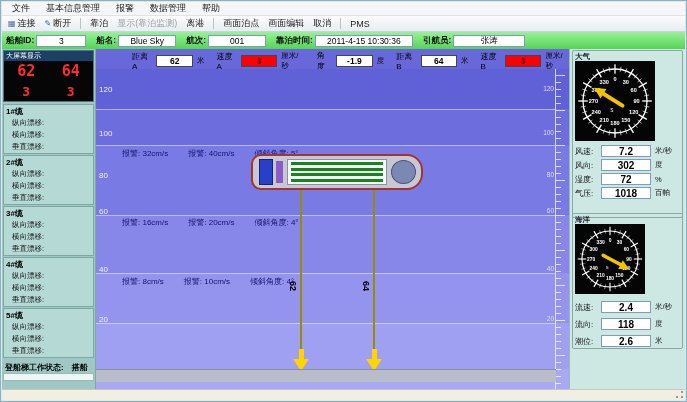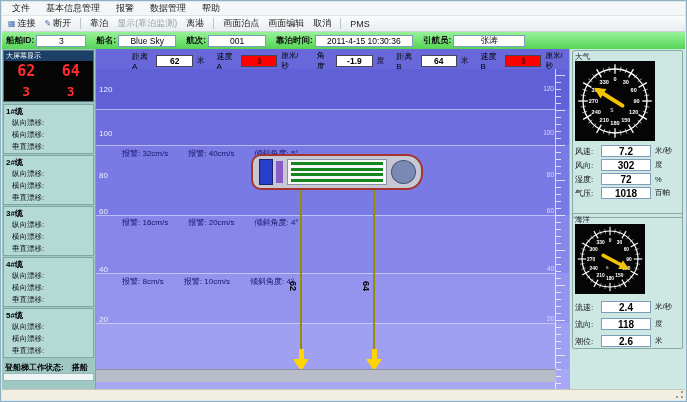--- a/index.html
+++ b/index.html
@@ -67,21 +67,21 @@
 
   .dropline { position:absolute; top:121px; width:2px; height:161px; background:#9a8c00; }
   .dlab { position:absolute; top:212px; font-size:9px; font-weight:bold; color:#000; transform:rotate(90deg); }
   .arrow { position:absolute; top:280px; width:16px; display:flex; flex-direction:column; align-items:center; }
   .arrow .stem { width:5px; height:10px; background:#ffd400; }
   .arrow .head { width:0; height:0; border-left:8px solid transparent; border-right:8px solid transparent; border-top:12px solid #ffd400; }
 
   
   .rightpanel { width:116px; background:#cde7e3; border-left:1px solid #9ab8b5; position:relative; font-size:8px; }
   .group { position:absolute; left:2px; right:2px; border:1px solid #8aa8a4; border-radius:2px; padding:1px 2px; }
-  .group-title { font-size:7.5px; color:#223; line-height:9px; }
+  .group-title { font-size:7.5px; color:#223; line-height:9px;font-weight:bold; }
   .g-atmo { top:1px; height:168px; }
   .g-ocean { top:164px; height:136px; }
   .gaugebox { width:80px; height:80px; margin:0 auto; }
   .g-ocean .gaugebox { width:70px; height:70px; }
   .frow { display:flex; align-items:center; margin-top:2px; }
   .frow label { width:26px; text-align:left; font-size:8px; color:#111; }
   .fval { width:50px; height:12px; background:#fff; border:1px solid #7f9db9; font-weight:bold; font-size:10px; text-align:center; line-height:12px; }
   .funit { margin-left:4px; font-size:7.5px; color:#111; }
   .g-ocean .frow { margin-top:5px; }
 

